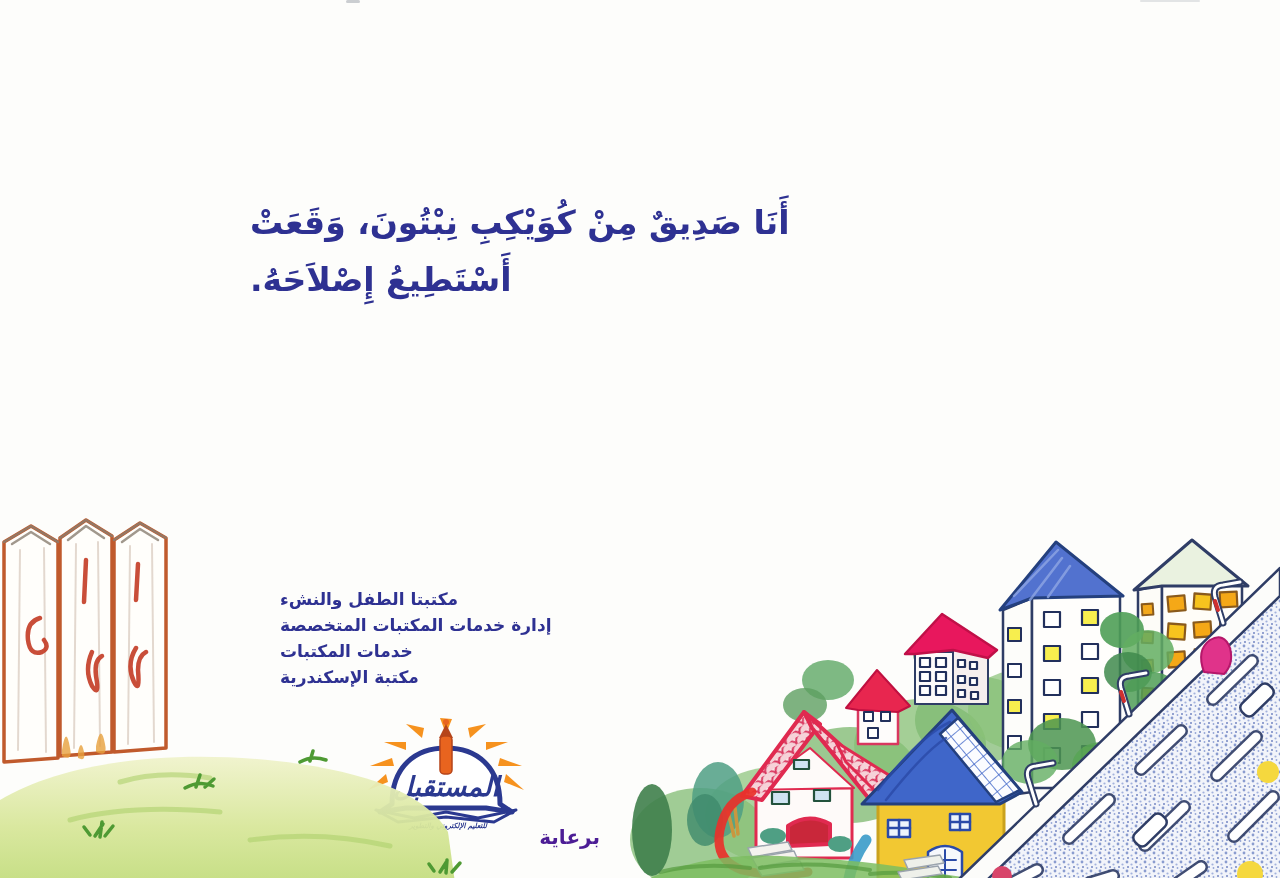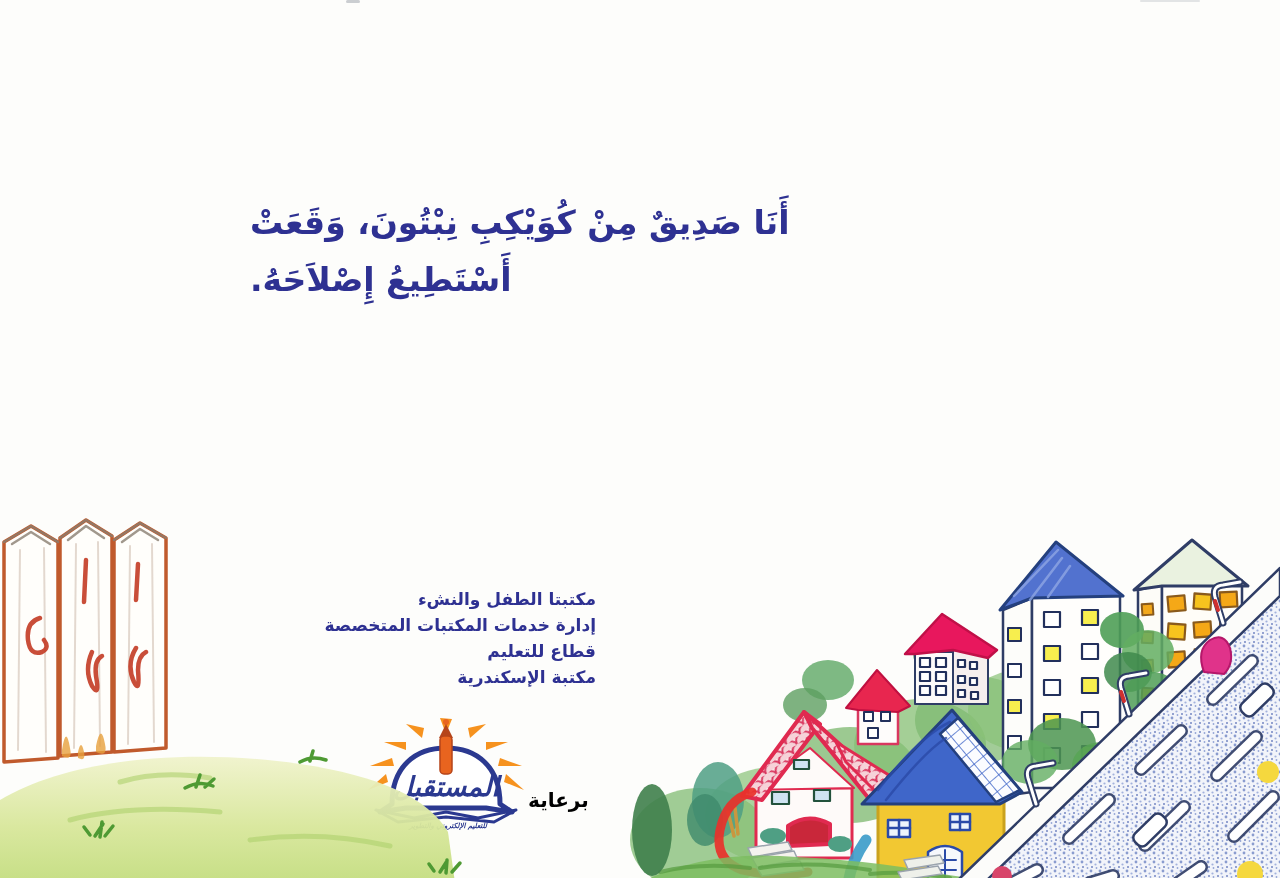--- a/index.html
+++ b/index.html
@@ -9,27 +9,27 @@
     font-family:"DejaVu Sans",sans-serif;
   }
   .story-text{
     position:absolute;top:194px;left:250px;width:800px;
     direction:rtl;text-align:left;
     color:#2e3192;font-weight:bold;font-size:33px;line-height:57px;
     letter-spacing:-0.5px;
   }
   .credits-block{
     position:absolute;top:586px;left:280px;width:316px;
-    direction:rtl;text-align:right;
+    direction:rtl;text-align:left;
     color:#2e3192;font-weight:bold;font-size:17px;line-height:26px;
   }
   .sponsor-label{
-    position:absolute;top:788px;left:528px;width:72px;
-    direction:rtl;text-align:left;
-    color:#000000;font-weight:bold;font-size:20px;
+    position:absolute;top:825px;left:528px;width:72px;
+    direction:rtl;text-align:right;
+    color:#4c1d95;font-weight:bold;font-size:20px;
   }
   .logo-wrap{position:absolute;top:716px;left:362px;width:172px;height:116px;font-style:italic;}
   .scene{position:absolute;top:500px;left:0;width:1280px;height:383px;}
   .scan-mark-top{position:absolute;top:0;left:346px;width:14px;height:3px;background:#9aa0a8;opacity:.5;border-radius:2px;}
   .scan-mark-top2{position:absolute;top:0;left:1140px;width:60px;height:2px;background:#c2c6ca;opacity:.45;border-radius:2px;}
   .bottom-strip{position:absolute;left:0;bottom:0;width:1280px;height:5px;background:#ffffff;}
 </style>
 </head>
 <body>
 
@@ -37,21 +37,21 @@
 <div class="scan-mark-top2"></div>
 
 <div class="story-text">
   <div>أَنَا صَدِيقٌ مِنْ كُوَيْكِبِ نِبْتُونَ، وَقَعَتْ</div>
   <div>أَسْتَطِيعُ إِصْلاَحَهُ.</div>
 </div>
 
 <div class="credits-block">
   <div>مكتبتا الطفل والنشء</div>
   <div>إدارة خدمات المكتبات المتخصصة</div>
-  <div>قطاع للتعليم</div>
+  <div>خدمات المكتبات</div>
   <div>مكتبة الإسكندرية</div>
 </div>
 
 <div class="logo-wrap">
   <svg width="172" height="116" viewBox="0 0 172 116">
     <g stroke-linecap="round" stroke-linejoin="round">
 
       <g fill="#f6921e">
         <path d="M84 18 L78 2 L90 3 Z"></path>
         <path d="M60 22 L44 8 L62 12 Z"></path>

